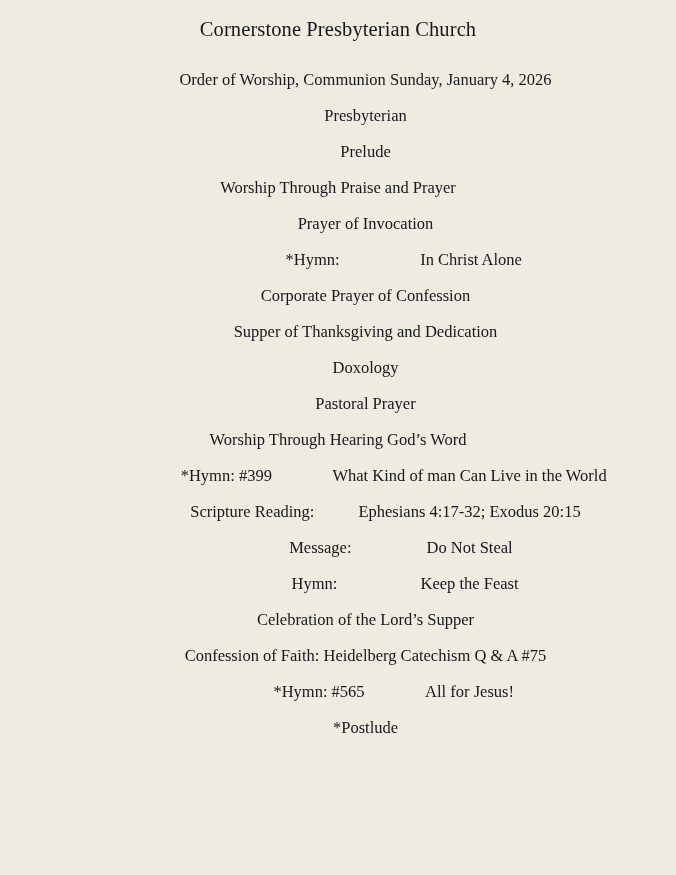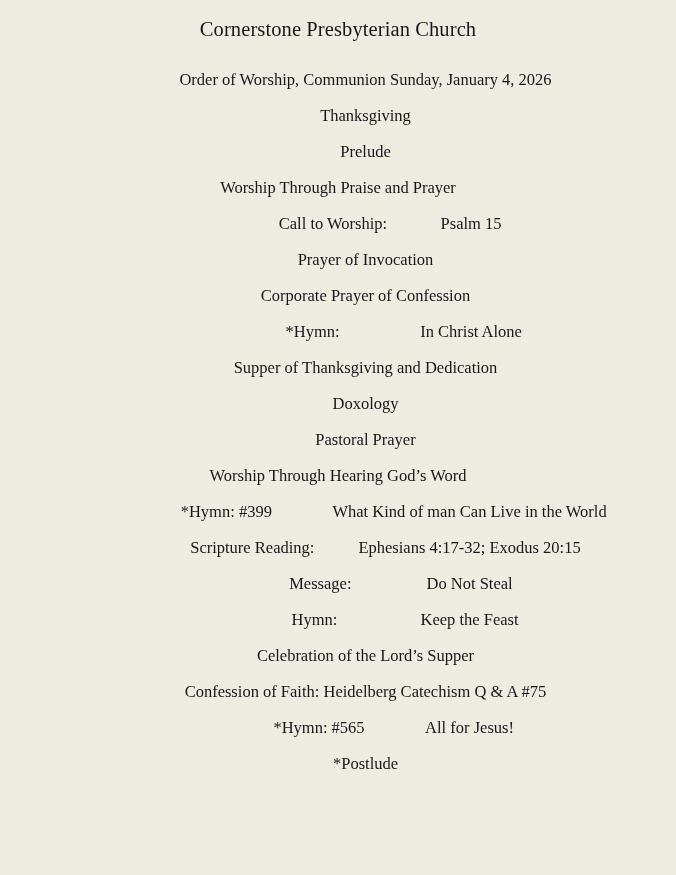--- a/index.html
+++ b/index.html
@@ -84,45 +84,41 @@
 
   <h1 class="doc-title">Cornerstone Presbyterian Church</h1>
 
   <div class="body-block">
 
     <div class="row full">
       <span class="label">Order of Worship, Communion Sunday, January 4, 2026</span>
     </div>
 
     <div class="row full">
-      <span class="label">Thanksgiving</span>
+      <span class="label">Presbyterian</span>
     </div>
 
     <div class="row full">
       <span class="label">Prelude</span>
     </div>
 
     <div class="section-heading">Worship Through Praise and Prayer</div>
 
-    <div class="row">
-      <span class="label">Call to Worship:</span>
-      <span class="value">Psalm 15</span>
-    </div>
 
     <div class="row full">
       <span class="label">Prayer of Invocation</span>
     </div>
 
-    <div class="row full">
-      <span class="label">Corporate Prayer of Confession</span>
-    </div>
-
     <div class="row">
       <span class="label">*Hymn:</span>
       <span class="value">In Christ Alone</span>
+    </div>
+
+    <div class="row full">
+      <span class="label">Corporate Prayer of Confession</span>
     </div>
 
 
     <div class="row full">
       <span class="label">Supper of Thanksgiving and Dedication</span>
     </div>
 
     <div class="row full">
       <span class="label">Doxology</span>
     </div>

